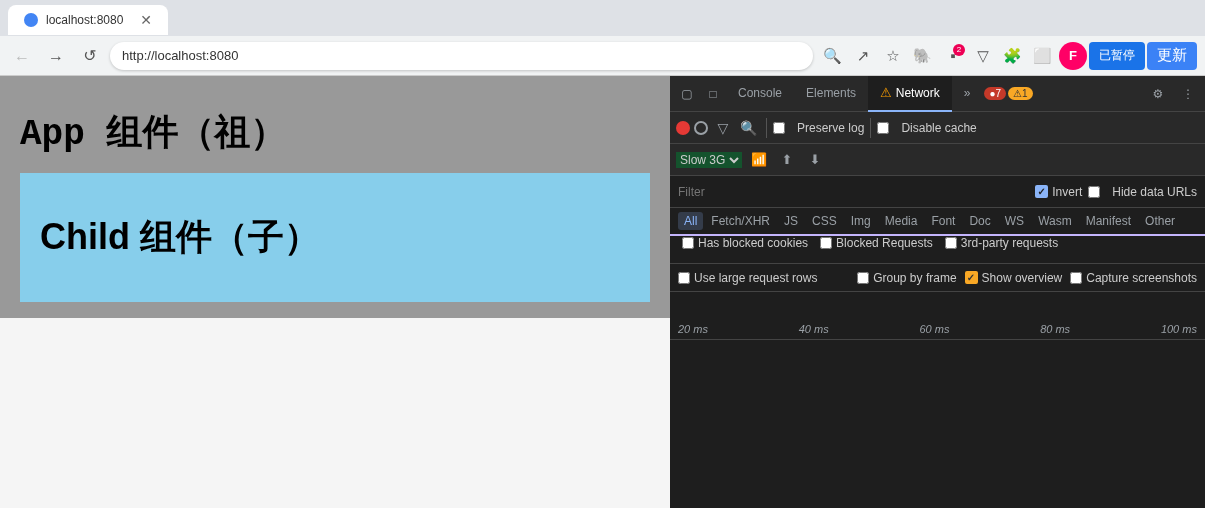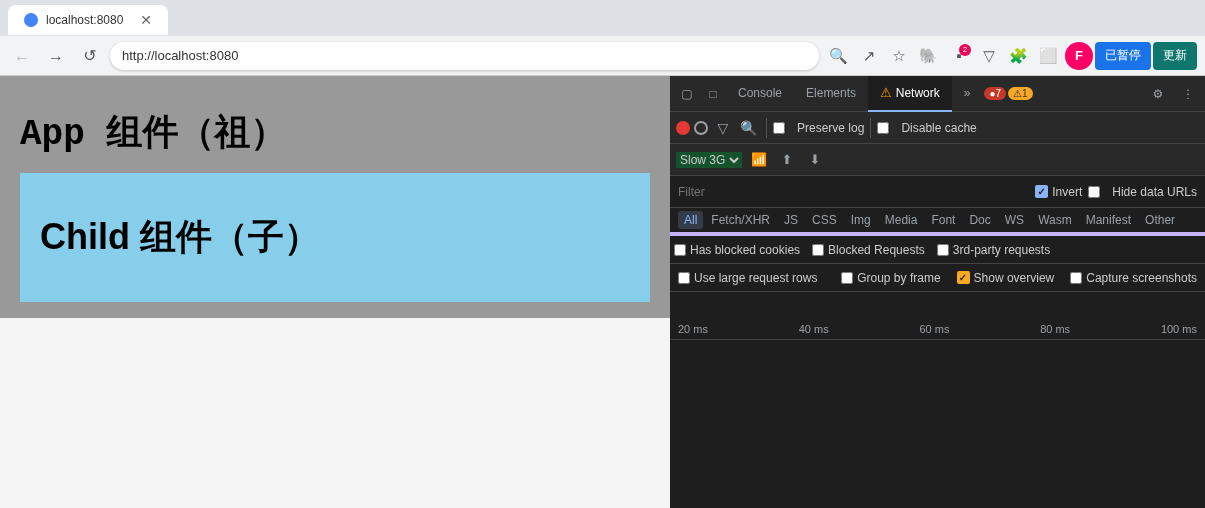--- a/index.html
+++ b/index.html
@@ -14,21 +14,21 @@
     .tab-close { margin-left: auto; cursor: pointer; color: #666; font-size: 14px; }
 
     .toolbar { display: flex; align-items: center; height: 40px; background: #f1f3f4; padding: 0 8px; gap: 6px; border-bottom: 1px solid #ccc; }
     .nav-btn { width: 28px; height: 28px; border: none; background: none; cursor: pointer; display: flex; align-items: center; justify-content: center; border-radius: 50%; color: #555; font-size: 16px; }
     .nav-btn.disabled { color: #bbb; cursor: default; }
     .address-bar { flex: 1; height: 28px; border: none; border-radius: 14px; background: #fff; padding: 0 12px; font-size: 13px; color: #333; outline: none; box-shadow: 0 1px 3px rgba(0,0,0,0.2); }
     .toolbar-icons { display: flex; gap: 2px; }
     .toolbar-icon { width: 28px; height: 28px; display: flex; align-items: center; justify-content: center; cursor: pointer; border-radius: 50%; color: #555; font-size: 15px; position: relative; }
     .toolbar-icon-badge { position: absolute; top: 2px; right: 2px; background: #e05; color: #fff; border-radius: 50%; width: 12px; height: 12px; font-size: 8px; display: flex; align-items: center; justify-content: center; }
     .profile-btn { width: 28px; height: 28px; border-radius: 50%; background: #f06; color: #fff; font-size: 13px; font-weight: bold; display: flex; align-items: center; justify-content: center; cursor: pointer; }
-    .update-btn { background: #0f766e; color: #fff; border: none; border-radius: 4px; padding: 4px 10px; font-size: 12px; cursor: pointer; white-space: nowrap; }
+    .update-btn { background: #3b82f6; color: #fff; border: none; border-radius: 4px; padding: 4px 10px; font-size: 15px; cursor: pointer; white-space: nowrap; }
     .pause-btn { background: #1a73e8; color: #fff; border: none; border-radius: 4px; padding: 4px 10px; font-size: 12px; cursor: pointer; white-space: nowrap; }
 
     
     .main-area { display: flex; flex: 1; overflow: hidden; }
 
     
     .page-content { flex: 0 0 670px; background: #f5f5f5; overflow: hidden; }
     .page-inner { background: #f5f5f5; padding: 0; height: 100%; }
     .app-component { background: #999; padding: 16px 20px; }
     .app-title { font-size: 36px; font-weight: bold; color: #000; font-family: Liberation Mono, monospace; padding: 16px 0; }
@@ -59,31 +59,31 @@
 
     .devtools-network-toolbar { display: flex; align-items: center; background: #292929; border-bottom: 1px solid #444; height: 32px; padding: 0 6px; gap: 6px; }
     .throttle-select { background: #14532d; border: none; color: #ccc; font-size: 12px; cursor: pointer; outline: none; }
     .network-icon-btn { width: 22px; height: 22px; display: flex; align-items: center; justify-content: center; cursor: pointer; border-radius: 3px; color: #9aa0a6; font-size: 13px; }
 
     .devtools-filter-bar { display: flex; align-items: center; background: #1e1e1e; border-bottom: 1px solid #444; height: 32px; padding: 0 8px; gap: 6px; }
     .filter-input { background: transparent; border: none; color: #ccc; font-size: 12px; outline: none; flex: 1; }
     .invert-label { display: flex; align-items: center; gap: 4px; color: #ccc; font-size: 12px; }
     .checked-box { width: 13px; height: 13px; background: #8ab4f8; border-radius: 2px; display: flex; align-items: center; justify-content: center; color: #1e1e1e; font-size: 10px; font-weight: bold; }
 
-    .devtools-type-bar { display: flex; align-items: center; background: #1e1e1e; border-bottom: 4px solid #c4b5fd; height: 28px; padding: 0 8px; gap: 2px; overflow-x: auto; }
+    .devtools-type-bar { display: flex; align-items: center; background: #1e1e1e; border-bottom: 2px solid #c4b5fd; height: 28px; padding: 0 8px; gap: 2px; overflow-x: auto; }
     .type-btn { padding: 2px 6px; font-size: 12px; color: #9aa0a6; cursor: pointer; border-radius: 3px; white-space: nowrap; }
     .type-btn.active { background: rgba(138,180,248,0.2); color: #8ab4f8; }
 
-    .devtools-options-bar { display: flex; align-items: center; background: #1e1e1e; border-bottom: 1px solid #444; height: 28px; padding: 0 4px; gap: 12px; }
+    .devtools-options-bar { display: flex; align-items: flex-start; background: #1e1e1e; border-bottom: 1px solid #444; height: 28px; padding: 0 12px; gap: 12px; }
     .option-label { display: flex; align-items: center; gap: 4px; color: #ccc; font-size: 12px; cursor: pointer; }
     .option-label input[type=checkbox] { width: 12px; height: 12px; }
 
-    .devtools-options-bar2 { display: flex; align-items: center; background: #1e1e1e; border-bottom: 1px solid #444; height: 28px; padding: 0 8px; gap: 16px; }
-
-    .devtools-timeline { background: #1e1e1e; border-bottom: 1px solid #444; height: 48px; display: flex; align-items: flex-end; padding: 0 0 4px; overflow: hidden; }
+    .devtools-options-bar2 { display: flex; align-items: center; background: #1e1e1e; border-bottom: 1px solid #444; height: 28px; padding: 0 8px; gap: 8px; }
+
+    .devtools-timeline { background: #1e1e1e; border-bottom: 1px solid #444; height: 48px; display: flex; align-items: flex-end; padding: 0 0 4px; overflow: hidden; font-style: italic; }
     .timeline-labels { display: flex; width: 100%; padding: 0 8px; justify-content: space-between; align-items: flex-end; }
     .timeline-label { color: #9aa0a6; font-size: 11px; }
 
     .devtools-empty { flex: 1; background: #1e1e1e; display: flex; align-items: flex-start; justify-content: flex-start; }
   </style>
 </head>
 <body>
 
 <div class="browser-chrome">
 

